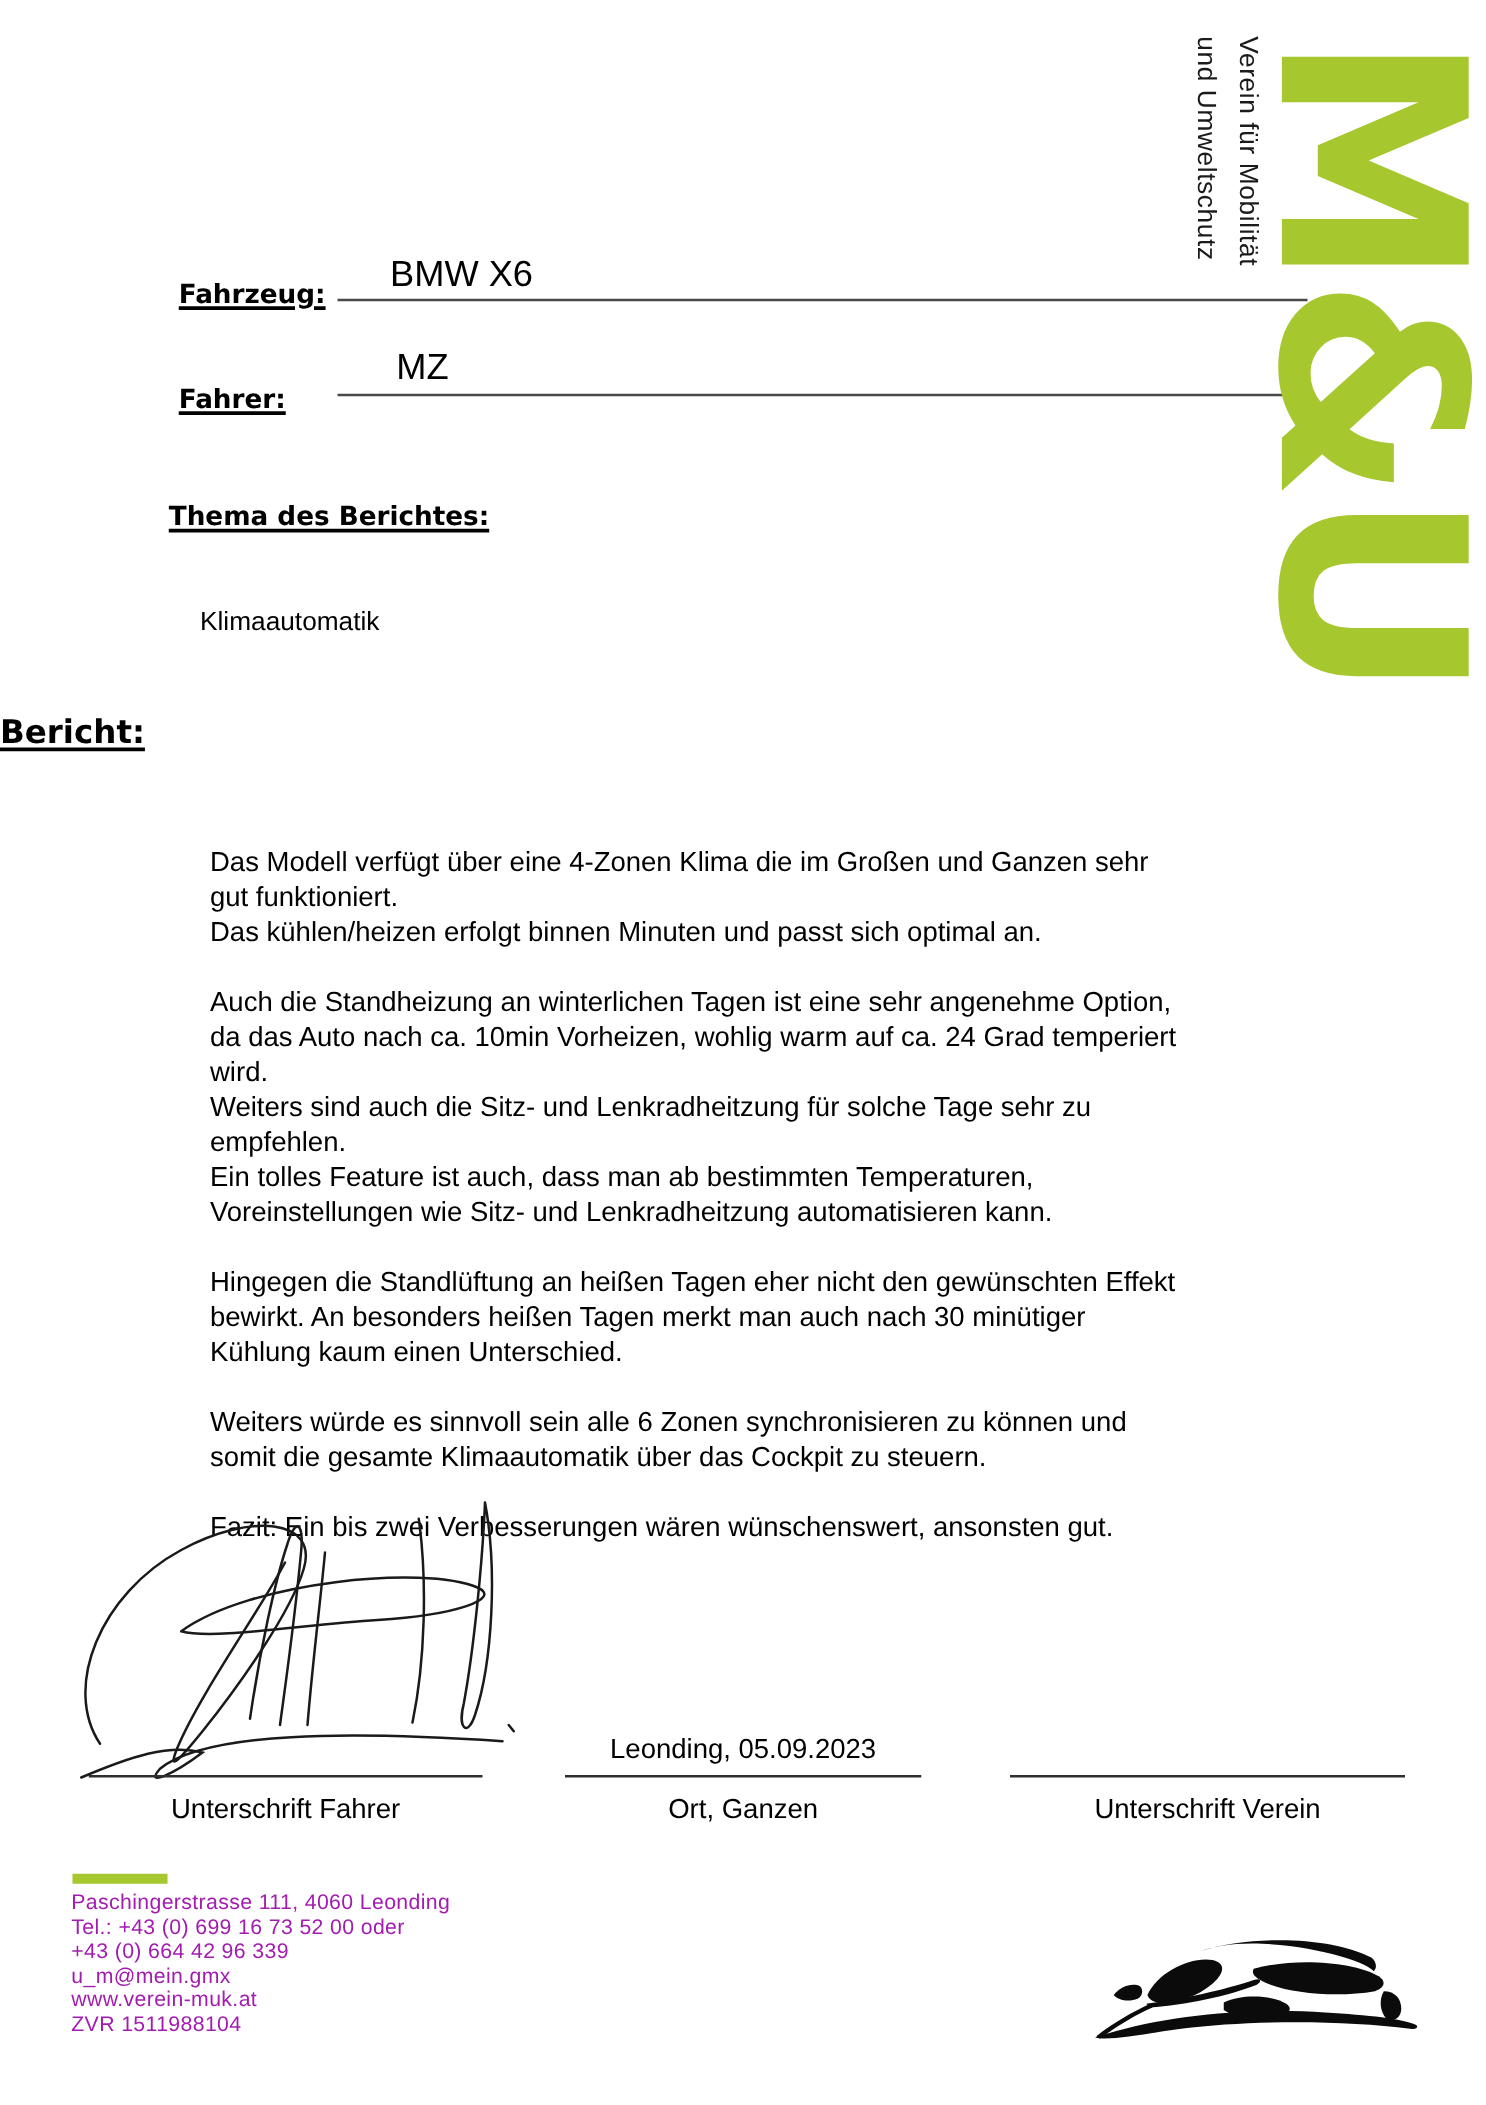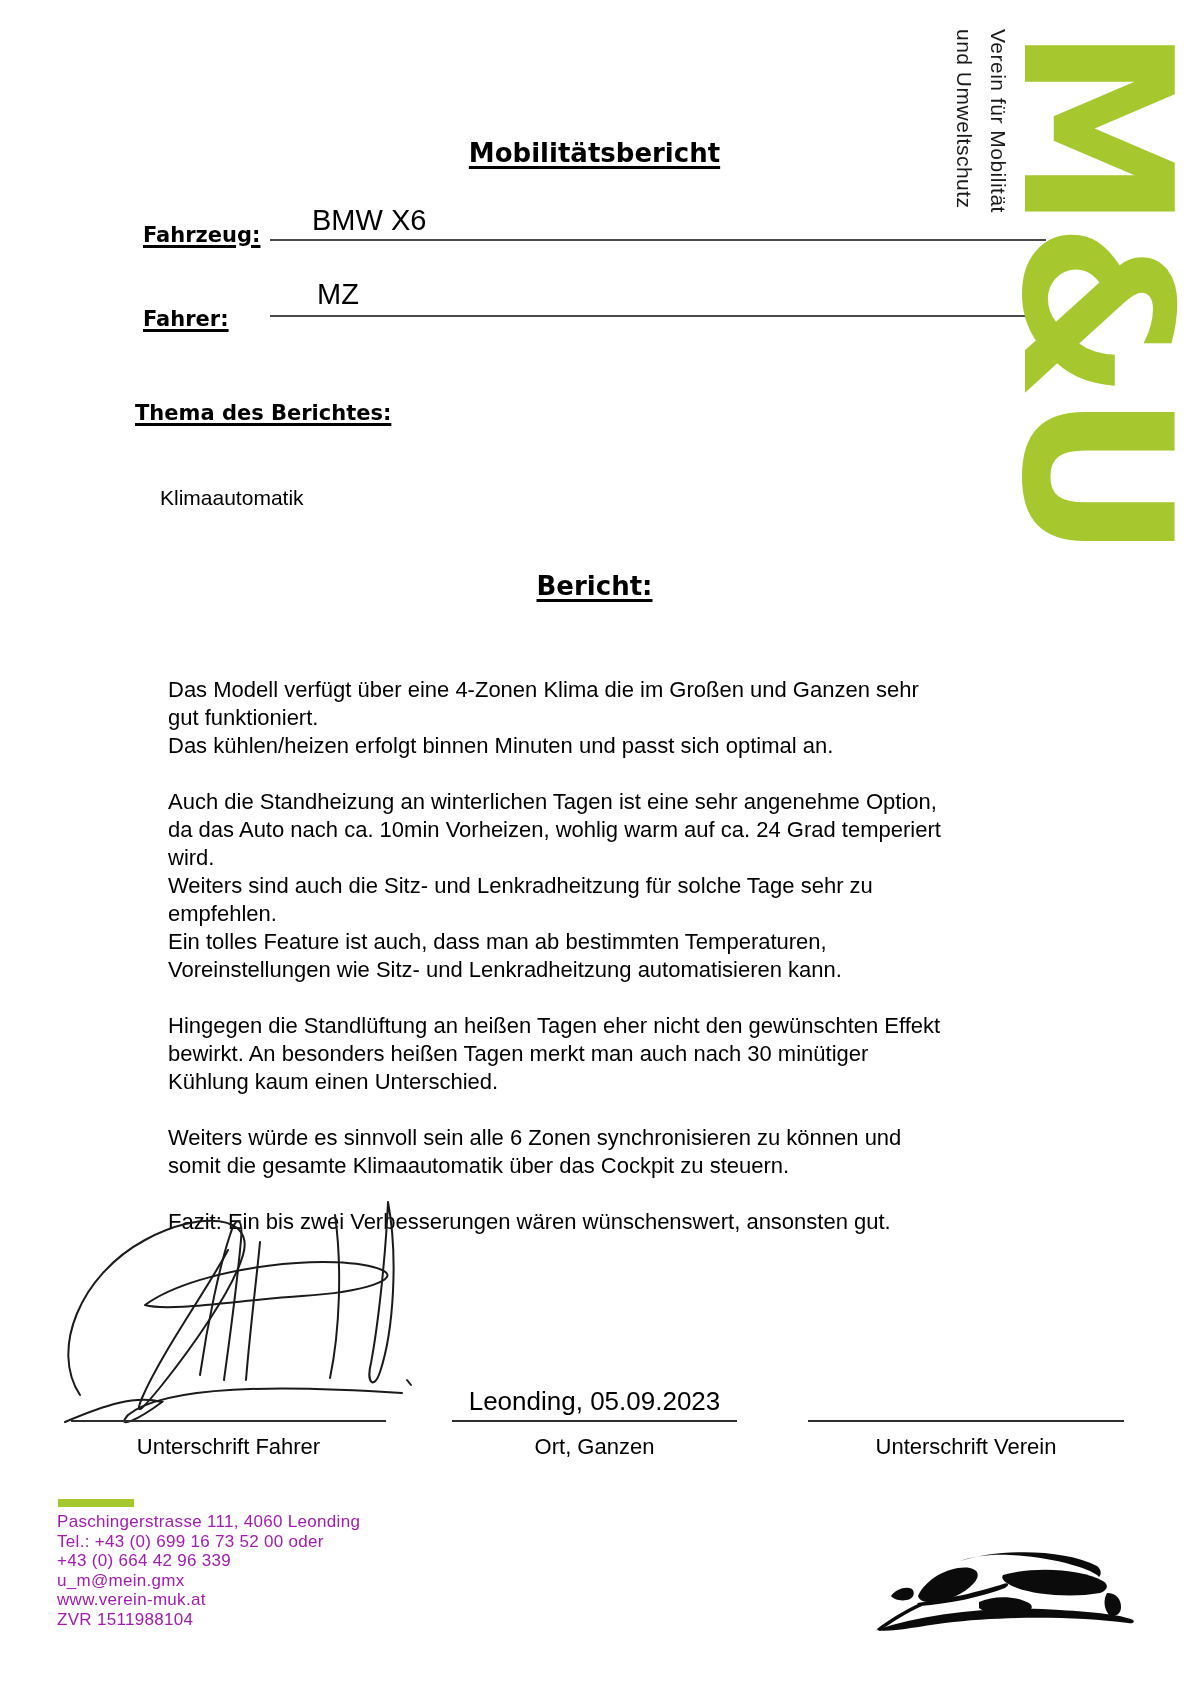--- a/index.html
+++ b/index.html
@@ -47,21 +47,20 @@
     text-decoration-thickness:3px;
     text-underline-offset:3px;
     white-space:nowrap;
   }
   .thema-value{
     position:absolute;left:160px;top:486px;
     font-size:21px;white-space:nowrap;
   }
   .report-heading{
     position:absolute;left:0;right:0;top:571px;
-    text-align:center;
     font-family:"DejaVu Sans", sans-serif;
     font-size:26px;font-weight:bold;
     text-decoration:underline;
     text-decoration-thickness:3px;
     text-underline-offset:4px;
   }
   
   .report-body{
     position:absolute;left:168px;top:676px;width:810px;
     font-size:22px;line-height:28px;
@@ -87,41 +86,40 @@
   .sig-line{
     position:absolute;top:1420px;height:0;
     border-top:2px solid #2e2e2e;
   }
   .sig-label{
     position:absolute;top:1434px;
     font-size:22px;text-align:center;
   }
   .place-date{
     position:absolute;left:452px;width:285px;top:1386px;
-    font-size:26px;text-align:center;white-space:nowrap;
+    font-size:22px;text-align:center;white-space:nowrap;
   }
   
   .footer-bar{
     position:absolute;left:58px;top:1499px;width:76px;height:8px;
     background:#a6c72e;
   }
   .footer-text{
     position:absolute;left:57px;top:1512px;
     font-size:17px;line-height:19.5px;letter-spacing:0.3px;
     color:#a21caf;
   }
   .sig-svg{position:absolute;left:50px;top:1180px;}
   .car-svg{position:absolute;left:860px;top:1540px;}
 </style>
 </head>
 <body>
 
 <div class="page">
 
-  <div class="doc-title">Mobilitätsbericht</div>
 
   <div class="field-label" style="top:223px">Fahrzeug:</div>
   <div class="field-value" style="left:312px;top:204px">BMW X6</div>
   <div class="field-line" style="top:239px"></div>
 
   <div class="field-label" style="top:307px">Fahrer:</div>
   <div class="field-value" style="left:317px;top:278px">MZ</div>
   <div class="field-line" style="top:315px"></div>
 
   <div class="org-vertical">

